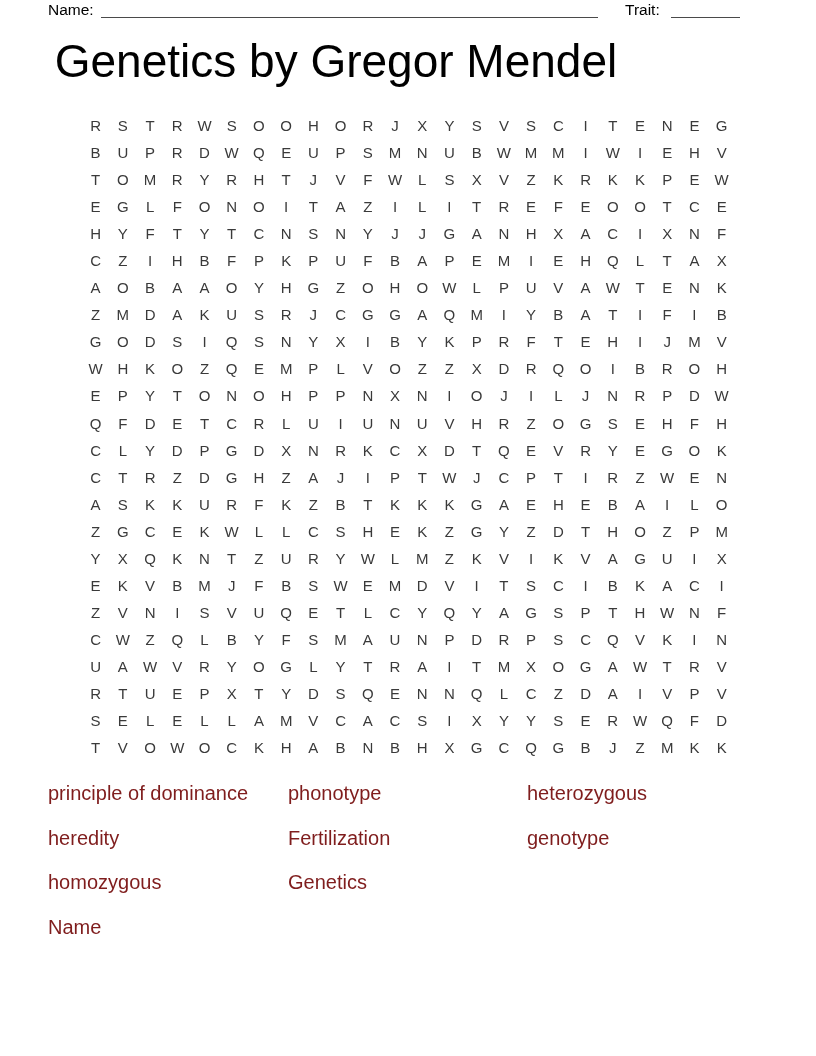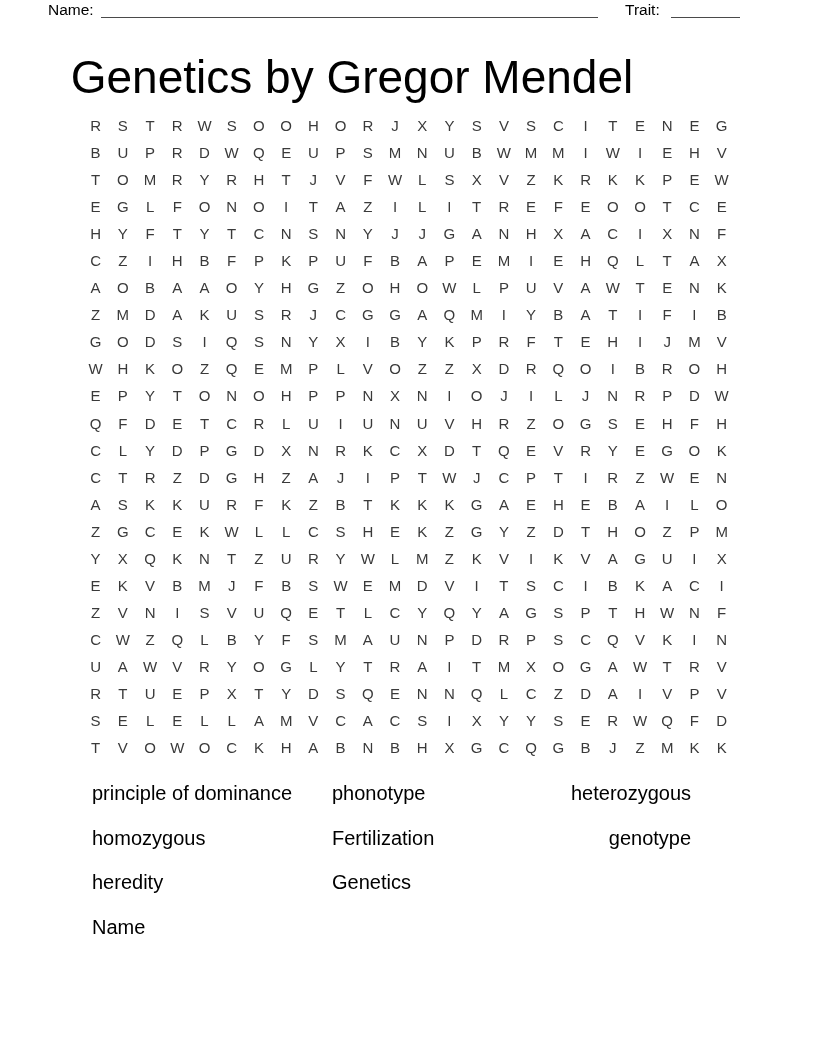--- a/index.html
+++ b/index.html
@@ -20,45 +20,44 @@
   #date-label { left: 625px; }
   .blank-line {
     position: absolute; top: 17px; height: 0;
     border-bottom: 1.6px solid #4a4a4a;
   }
   #name-line { left: 101px; width: 497px; }
   #date-line { left: 671px; width: 69px; }
   
   .title {
     position: absolute; top: 34px; left: 0; width: 672px;
-    margin: 16px; text-align: center;
+    margin: 0; text-align: center;
     font-size: 46px; font-weight: 400; color: #000;
     white-space: nowrap;
   }
   
   .grid {
     position: absolute; left: 82px; top: 112px;
     display: grid;
     grid-template-columns: repeat(24, 27.22px);
     grid-auto-rows: 27.05px;
   }
   .cell {
     display: flex; align-items: center; justify-content: center;
     font-size: 15px; color: #3a3a3a;
   }
   
   .word-col { position: absolute; top: 781px; }
   .word-col-0 { left: 48px; }
   .word-col-1 { left: 288px; }
-  .word-col-2 { left: 527px; text-align: right; }
+  .word-col-2 { left: 527px; }
   .word {
     height: 44.5px; line-height: 24px;
-    font-size: 20px; color: #000000;
+    font-size: 20px; color: #7f1d1d;
     white-space: nowrap;
-    margin-left: 44px;
   }
 </style>
 </head>
 <body>
 
 <div class="hdr-label" id="name-label">Name:</div>
 <div class="blank-line" id="name-line"></div>
 <div class="hdr-label" id="date-label">Trait:</div>
 <div class="blank-line" id="date-line"></div>
 
@@ -639,22 +638,22 @@
     <span class="cell">J</span>
     <span class="cell">Z</span>
     <span class="cell">M</span>
     <span class="cell">K</span>
     <span class="cell">K</span>
   </div>
 
 <div id="word-list">
     <div class="word-col word-col-0">
       <div class="word">principle of dominance</div>
+      <div class="word">heredity</div>
       <div class="word">homozygous</div>
-      <div class="word">heredity</div>
       <div class="word">Name</div>
     </div>
     <div class="word-col word-col-1">
       <div class="word">phonotype</div>
       <div class="word">Fertilization</div>
       <div class="word">Genetics</div>
     </div>
     <div class="word-col word-col-2">
       <div class="word">heterozygous</div>
       <div class="word">genotype</div>

